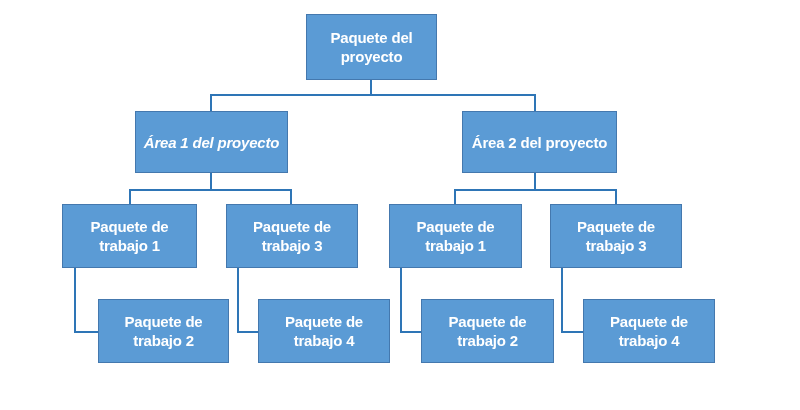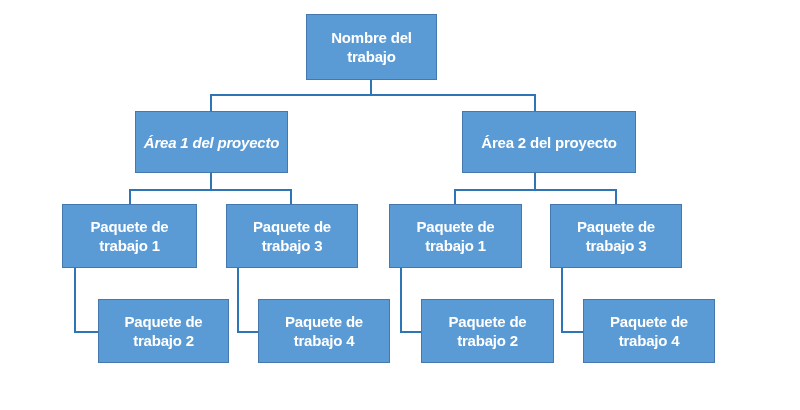--- a/index.html
+++ b/index.html
@@ -28,21 +28,21 @@
     border-right:2px solid var(--line);
   }
   .elbow{
     position:absolute; box-sizing:border-box;
     border-left:2px solid var(--line);
     border-bottom:2px solid var(--line);
   }
   
   .n-root {left:306px; top:14px;  width:131px; height:66px;}
   .n-a1   {left:135px; top:111px; width:153px; height:62px;font-style:italic;}
-  .n-a2   {left:462px; top:111px; width:174px; height:62px;}
+  .n-a2   {left:462px; top:111px; width:155px; height:62px;}
   .n-a1w1 {left:62px;  top:204px; width:135px; height:64px;}
   .n-a1w3 {left:226px; top:204px; width:132px; height:64px;}
   .n-a2w1 {left:389px; top:204px; width:133px; height:64px;}
   .n-a2w3 {left:550px; top:204px; width:132px; height:64px;}
   .n-a1w2 {left:98px;  top:299px; width:131px; height:64px;}
   .n-a1w4 {left:258px; top:299px; width:132px; height:64px;}
   .n-a2w2 {left:421px; top:299px; width:133px; height:64px;}
   .n-a2w4 {left:583px; top:299px; width:132px; height:64px;}
   
   .c-root-stub {left:370px; top:80px;  height:15px;}
@@ -68,21 +68,21 @@
   <div class="bridge c-a1-brdg"></div>
 
   <div class="stub c-a2-stub"></div>
   <div class="bridge c-a2-brdg"></div>
 
   <div class="elbow c-a1w2-elb"></div>
   <div class="elbow c-a1w4-elb"></div>
   <div class="elbow c-a2w2-elb"></div>
   <div class="elbow c-a2w4-elb"></div>
 
-  <div class="node n-root">Nombre del trabajo</div>
+  <div class="node n-root">Paquete del proyecto</div>
 
   <div class="node nowrap n-a1">Área 1 del proyecto</div>
 
   <div class="node nowrap n-a2">Área 2 del proyecto</div>
 
   <div class="node n-a1w1">Paquete de trabajo 1</div>
 
   <div class="node n-a1w3">Paquete de trabajo 3</div>
 
   <div class="node n-a2w1">Paquete de trabajo 1</div>

